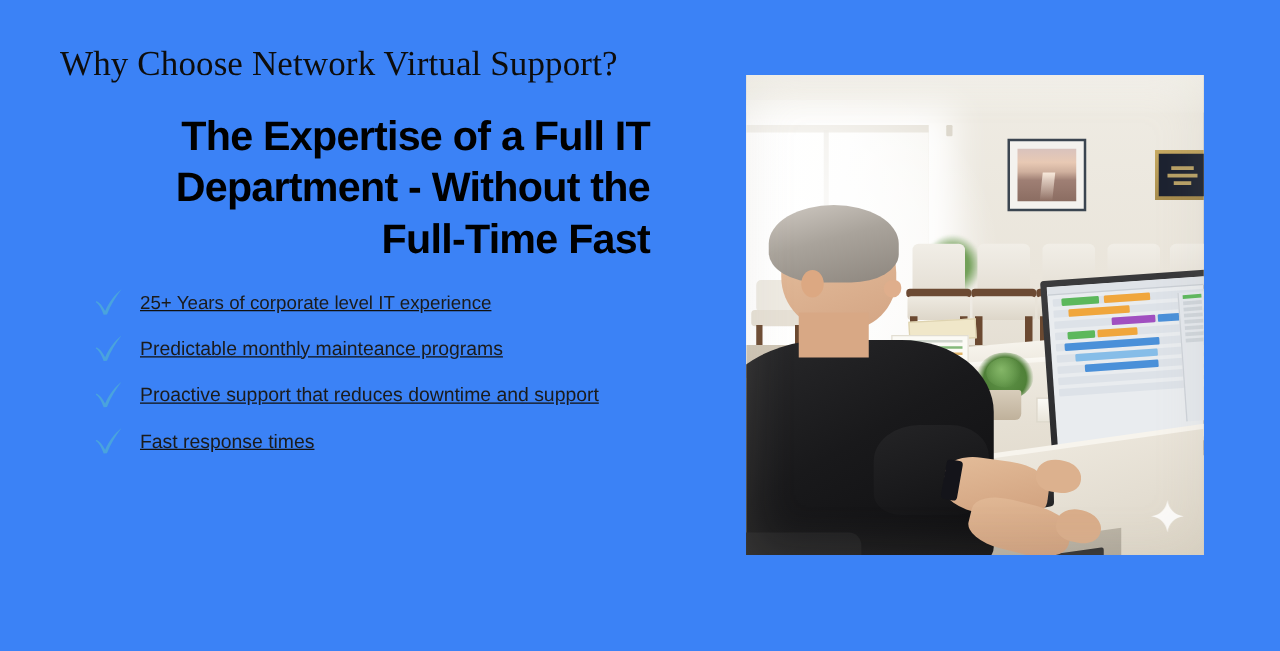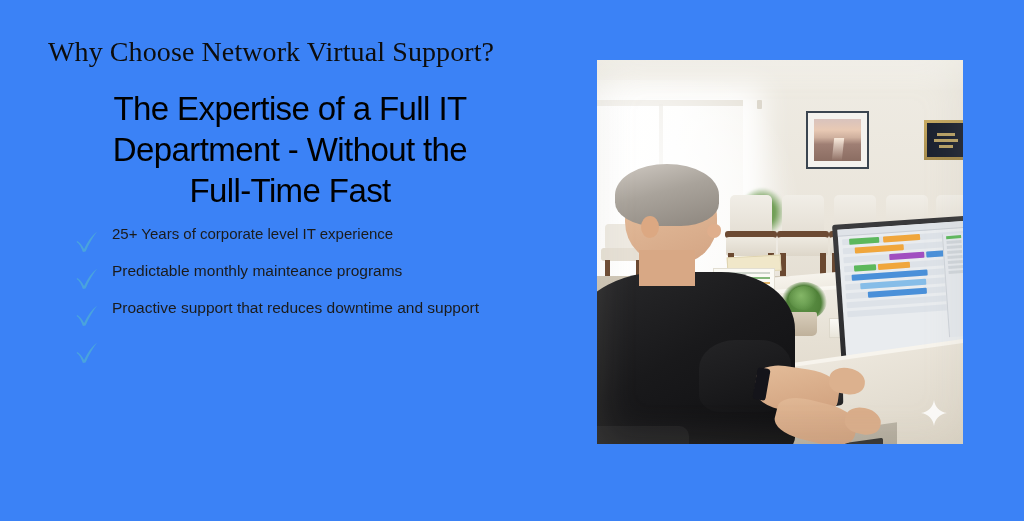--- a/index.html
+++ b/index.html
@@ -19,33 +19,33 @@
 
   .eyebrow{
     position:absolute; left:48px; top:36px;
     font-family:"Liberation Serif", serif;
     font-size:28px; font-weight:400; color:#0d0d0d;
     letter-spacing:.1px; white-space:nowrap;
   }
 
   .headline{
     position:absolute; left:60px; top:88px; width:460px;
-    text-align:center;
+    text-align:right;
     font-family:"Liberation Sans", sans-serif;
-    font-weight:400; font-size:33px; line-height:41px;
+    font-weight:700; font-size:33px; line-height:41px;
     letter-spacing:-.6px; color:#000;
   }
 
   
   .bullets{
     position:absolute; left:74px; top:224px; width:500px;
   }
   .bullet{
     position:relative; height:37px;
-    display:flex; 
+    display:flex; align-items:center;text-decoration:underline;
   }
   .check{
     position:absolute; left:0; top:50%;
     transform:translateY(-52%);
     width:26px; height:26px; flex:0 0 26px;
     display:block;
   }
   .check svg{ display:block; width:26px; height:26px; overflow:visible; }
   .bullet-text{
     margin-left:38px;
@@ -452,20 +452,21 @@
       </div>
 
 
       <div class="bullet">
         <span class="check">
           <svg viewBox="0 0 26 26" aria-hidden="true">
             <path d="M3.2 11.4 C5.6 12.6 8.0 15.2 10.1 19.4 C13.2 12.6 17.6 6.4 23.2 2.0
                      C18.4 8.4 14.6 14.6 11.6 22.1 L8.9 22.4 C7.2 17.6 5.3 14.0 2.6 12.4 Z" fill="#4aa3dd"></path>
           </svg>
         </span>
+        <span class="bullet-text">Fast response times</span>
       </div>
 
 
     </div>
   </div>
 
   <div class="photo" title="Man in a black polo shirt seated at a reception desk working at a desktop monitor showing a colored scheduling calendar, in a bright dental office waiting room with cream chairs, a framed landscape print, a gold wall plaque and a small potted plant.">
 
     <div class="ph-layer wall"></div>
     <div class="ph-layer wall-top"></div>

